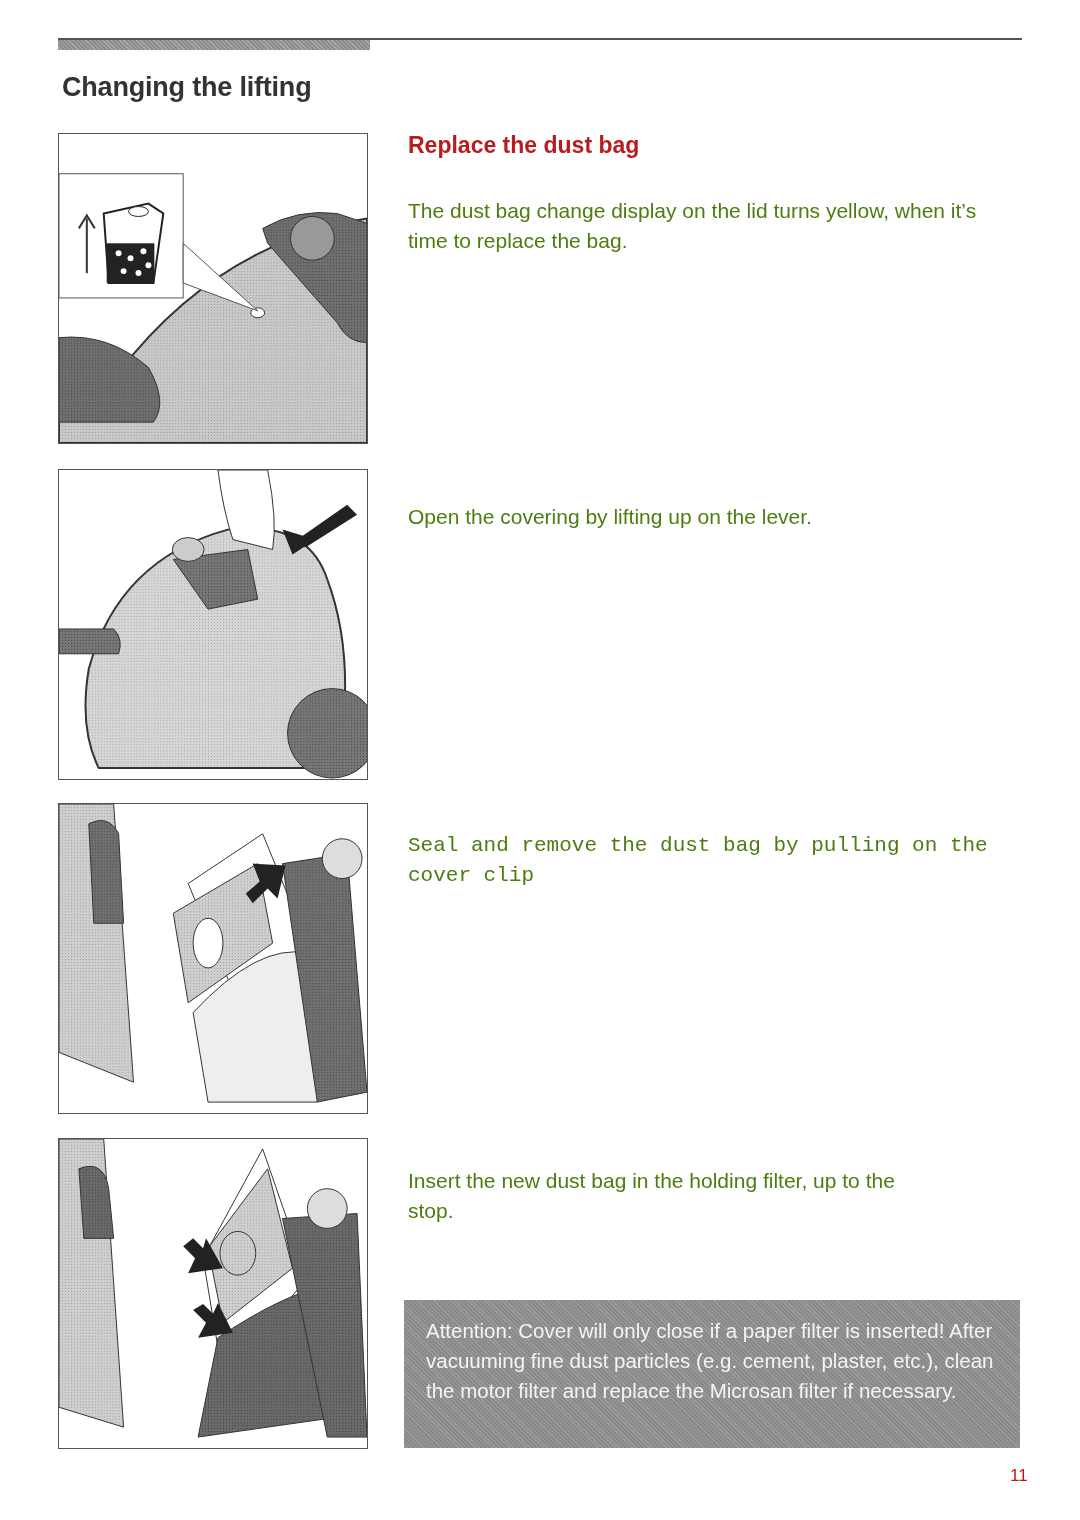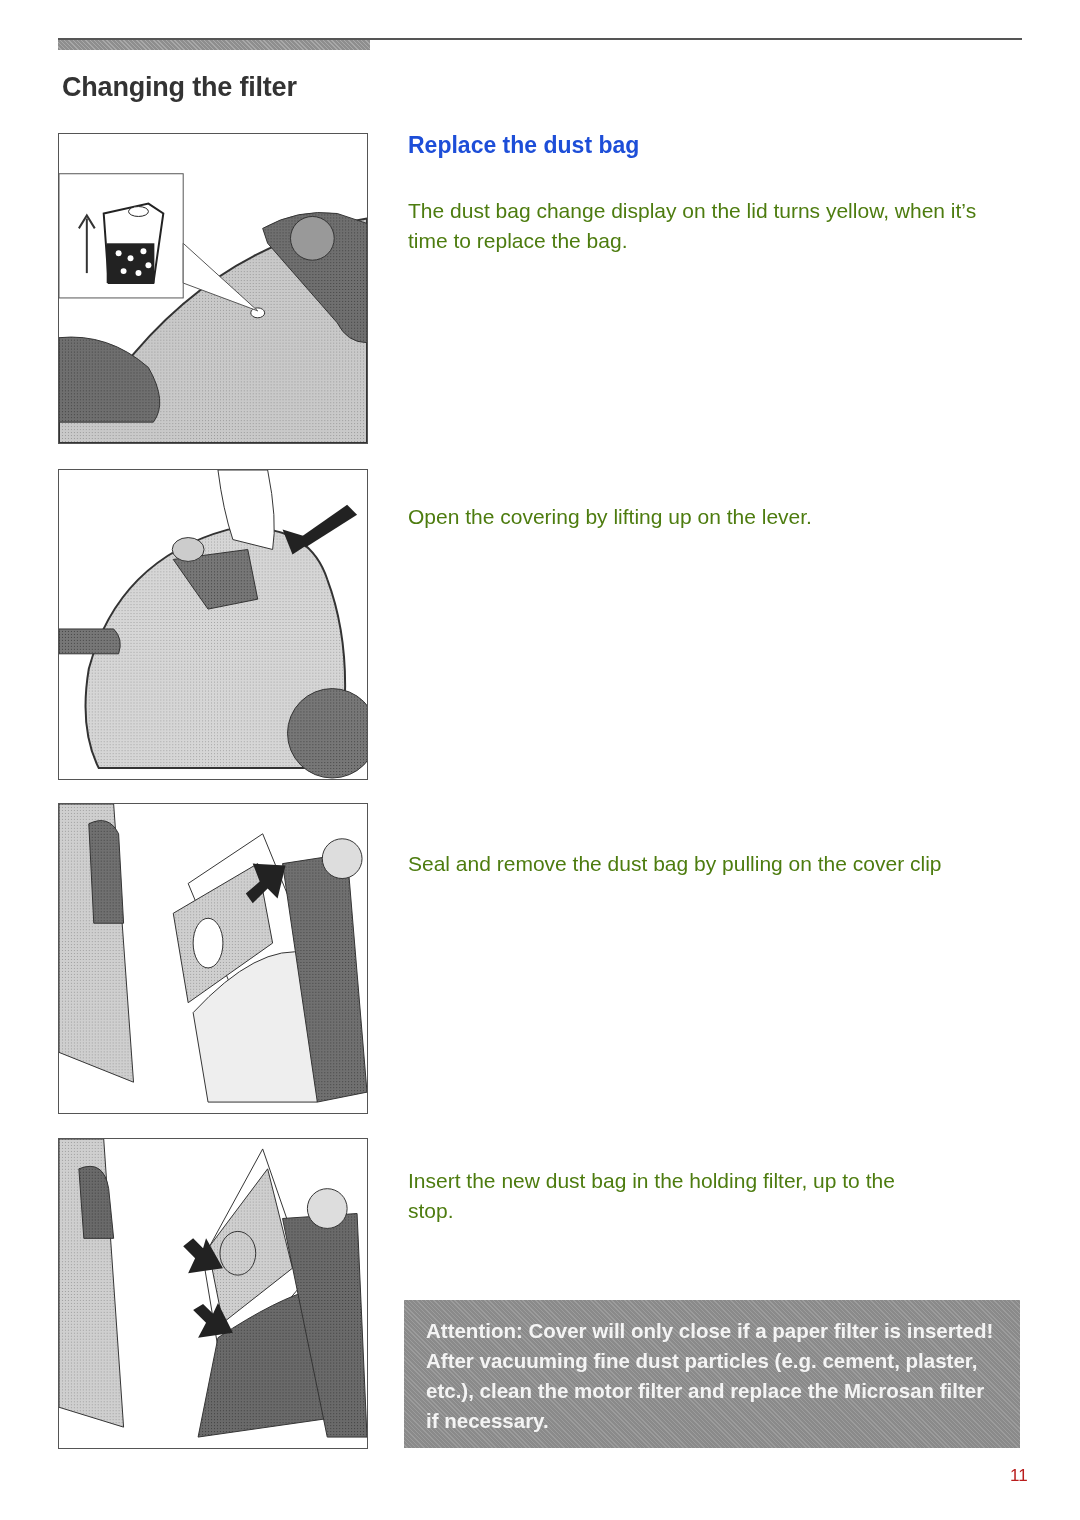--- a/index.html
+++ b/index.html
@@ -23,44 +23,44 @@
       letter-spacing: -0.2px;
     }
     .figure {
       position: absolute; left: 58px; width: 310px; height: 311px;
       border: 1px solid #555; box-sizing: border-box; overflow: hidden;
       background: #fff;
     }
     .figure svg { display: block; width: 100%; height: 100%; }
     .subtitle {
       position: absolute; left: 408px; top: 132px;
-      font-size: 23px; font-weight: bold; color: #1d4ed8;
+      font-size: 23px; font-weight: bold; color: #b91c1c;
     }
     .step-text {
       position: absolute; left: 408px; width: 600px;
       font-size: 21px; line-height: 30px; color: #4d7c0f;
     }
     .attention {
       position: absolute; left: 404px; top: 1300px; width: 616px; height: 148px;
       box-sizing: border-box; padding: 16px 18px 0 22px;
       background: repeating-linear-gradient(45deg, #8a8a8a 0 2px, #9c9c9c 2px 3px);
-      color: #f4f4f4; font-weight: bold; font-size: 20.5px; line-height: 30px;
+      color: #f4f4f4; font-weight: normal; font-size: 20.5px; line-height: 30px;
     }
     .page-number {
       position: absolute; left: 1010px; top: 1466px;
       font-size: 17px; color: #b91c1c;
     }
   </style>
 </head>
 <body>
 
 <div class="header-bar"></div>
 <div class="header-rule"></div>
 
-<div class="section-title">Changing the filter</div>
+<div class="section-title">Changing the lifting</div>
 
 <div class="figure" style="top:133px;">
   <svg viewBox="0 0 310 311">
     <defs>
       <pattern id="dots" width="3" height="3" patternUnits="userSpaceOnUse">
         <rect width="3" height="3" fill="#c9c9c9"></rect>
           <rect width="1" height="1" fill="#9a9a9a"></rect>
       </pattern>
       <pattern id="dark" width="3" height="3" patternUnits="userSpaceOnUse">
         <rect width="3" height="3" fill="#6f6f6f"></rect>
@@ -157,18 +157,18 @@
     <circle cx="270" cy="70" r="20" fill="#ddd" stroke="#333"></circle>
     <path d="M148 100 L165 130 L130 135 L137 120 L125 108 L135 100 L145 110 Z" fill="#222"></path>
     <path d="M160 165 L175 195 L140 200 L148 185 L135 172 L145 166 L155 176 Z" fill="#222"></path>
   </svg>
 </div>
 
 <div class="subtitle">Replace the dust bag</div>
 
 <div class="step-text" style="top:196px;">The dust bag change display on the lid turns yellow, when it’s time to replace the bag.</div>
 <div class="step-text" style="top:502px;">Open the covering by lifting up on the lever.</div>
-<div class="step-text" style="top:849px;">Seal and remove the dust bag by pulling on the cover clip</div>
+<div class="step-text" style="top:831px;font-family:Liberation Mono, monospace;">Seal and remove the dust bag by pulling on the cover clip</div>
 <div class="step-text" style="top:1166px; width:520px;">Insert the new dust bag in the holding filter, up to the stop.</div>
 
 <div class="attention">Attention: Cover will only close if a paper filter is inserted! After vacuuming fine dust particles (e.g. cement, plaster, etc.), clean the motor filter and replace the Microsan filter if necessary.</div>
 
 <div class="page-number">11</div>
 
 </body></html>

